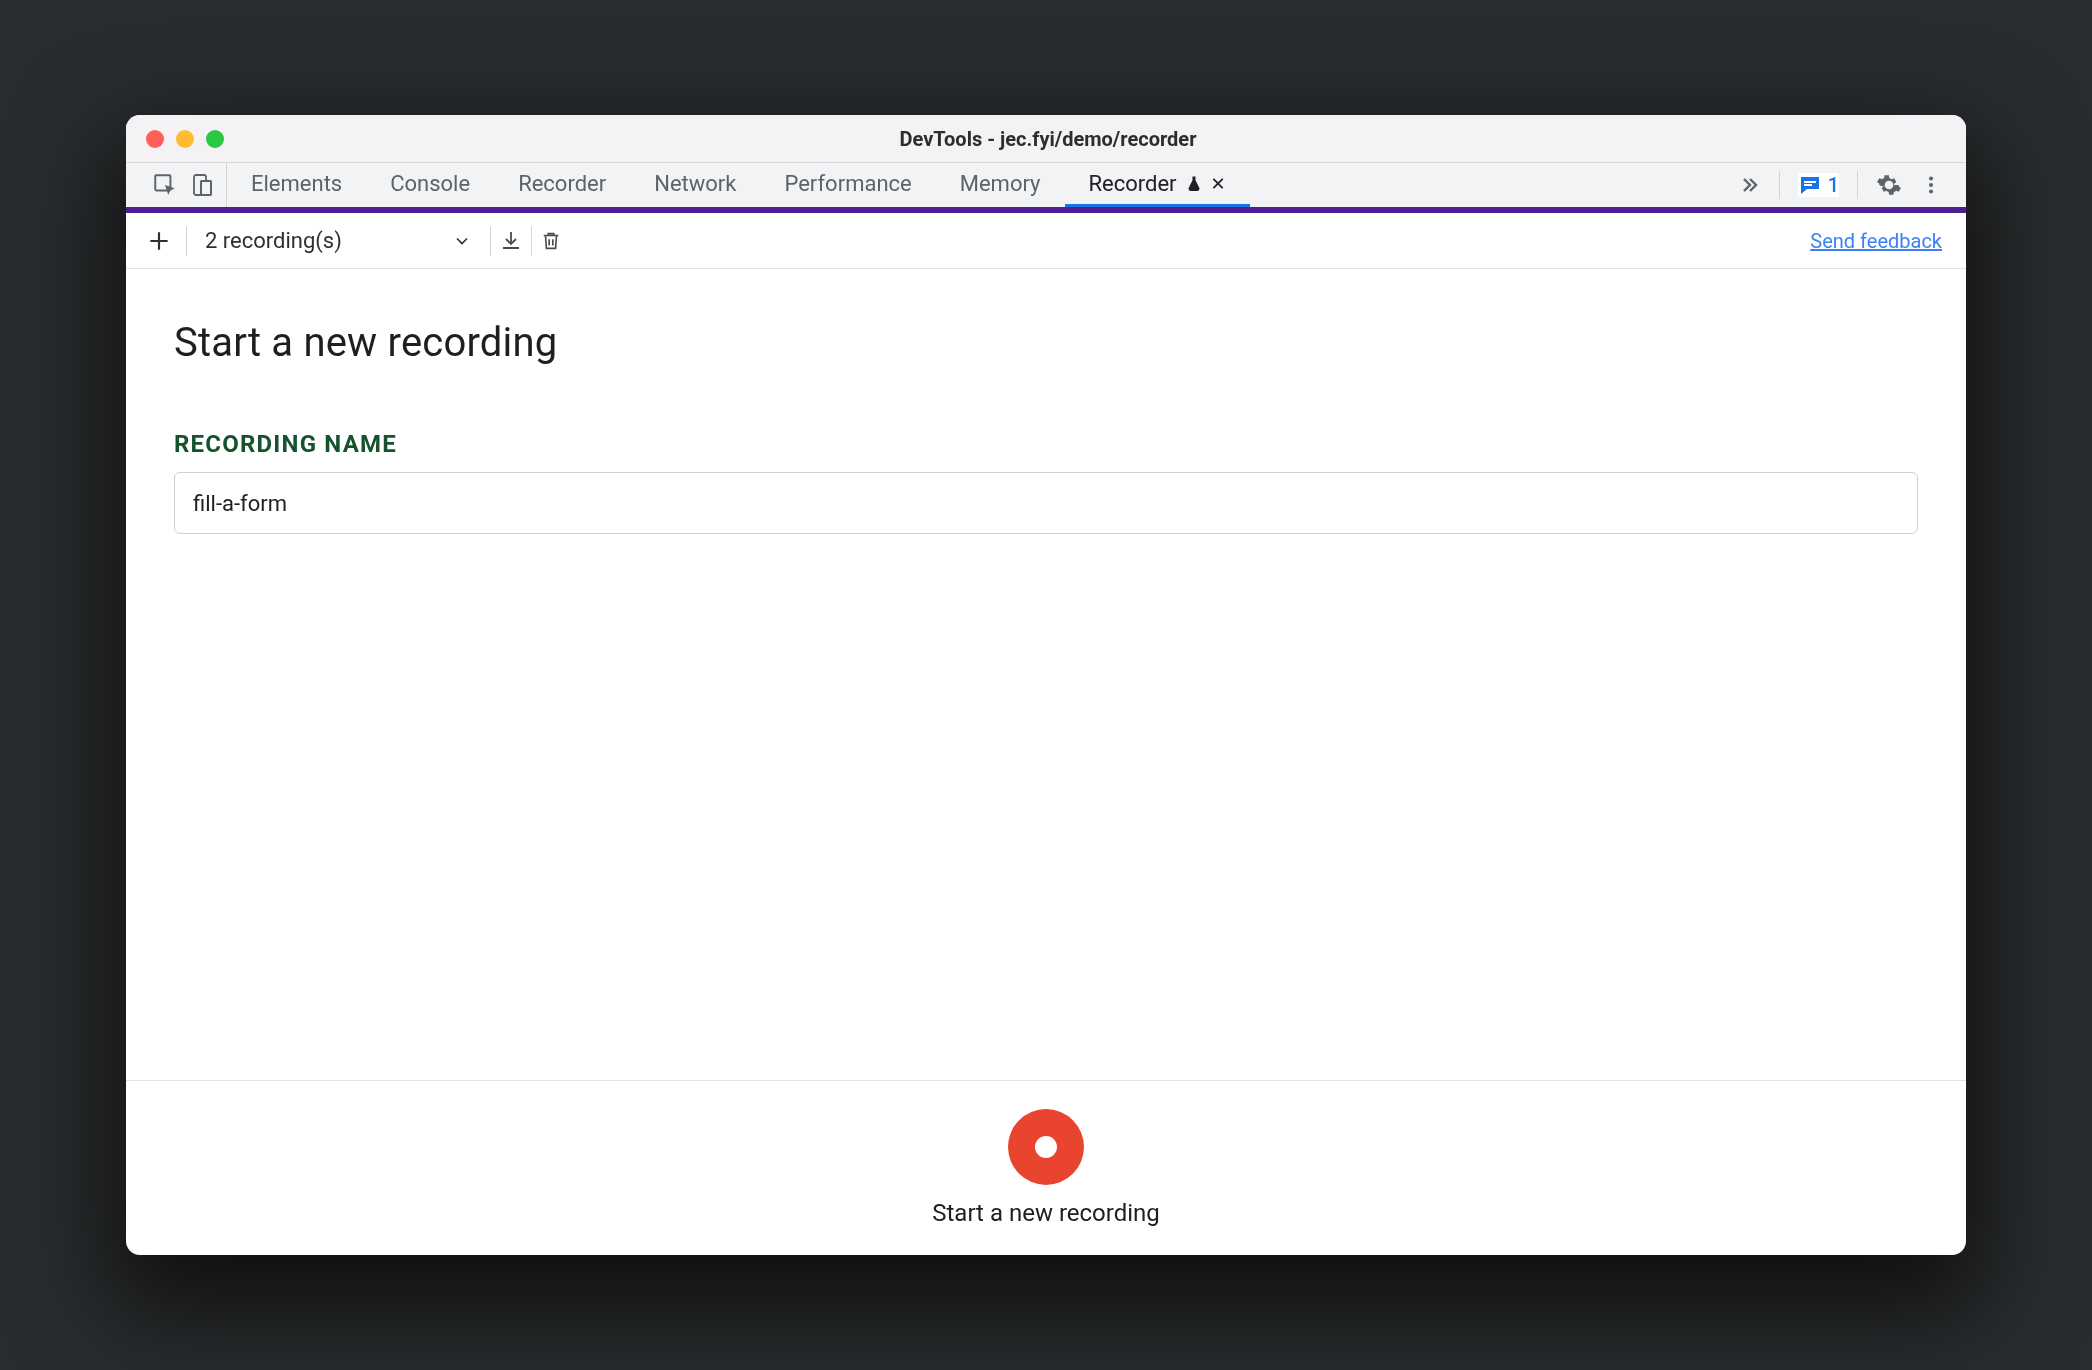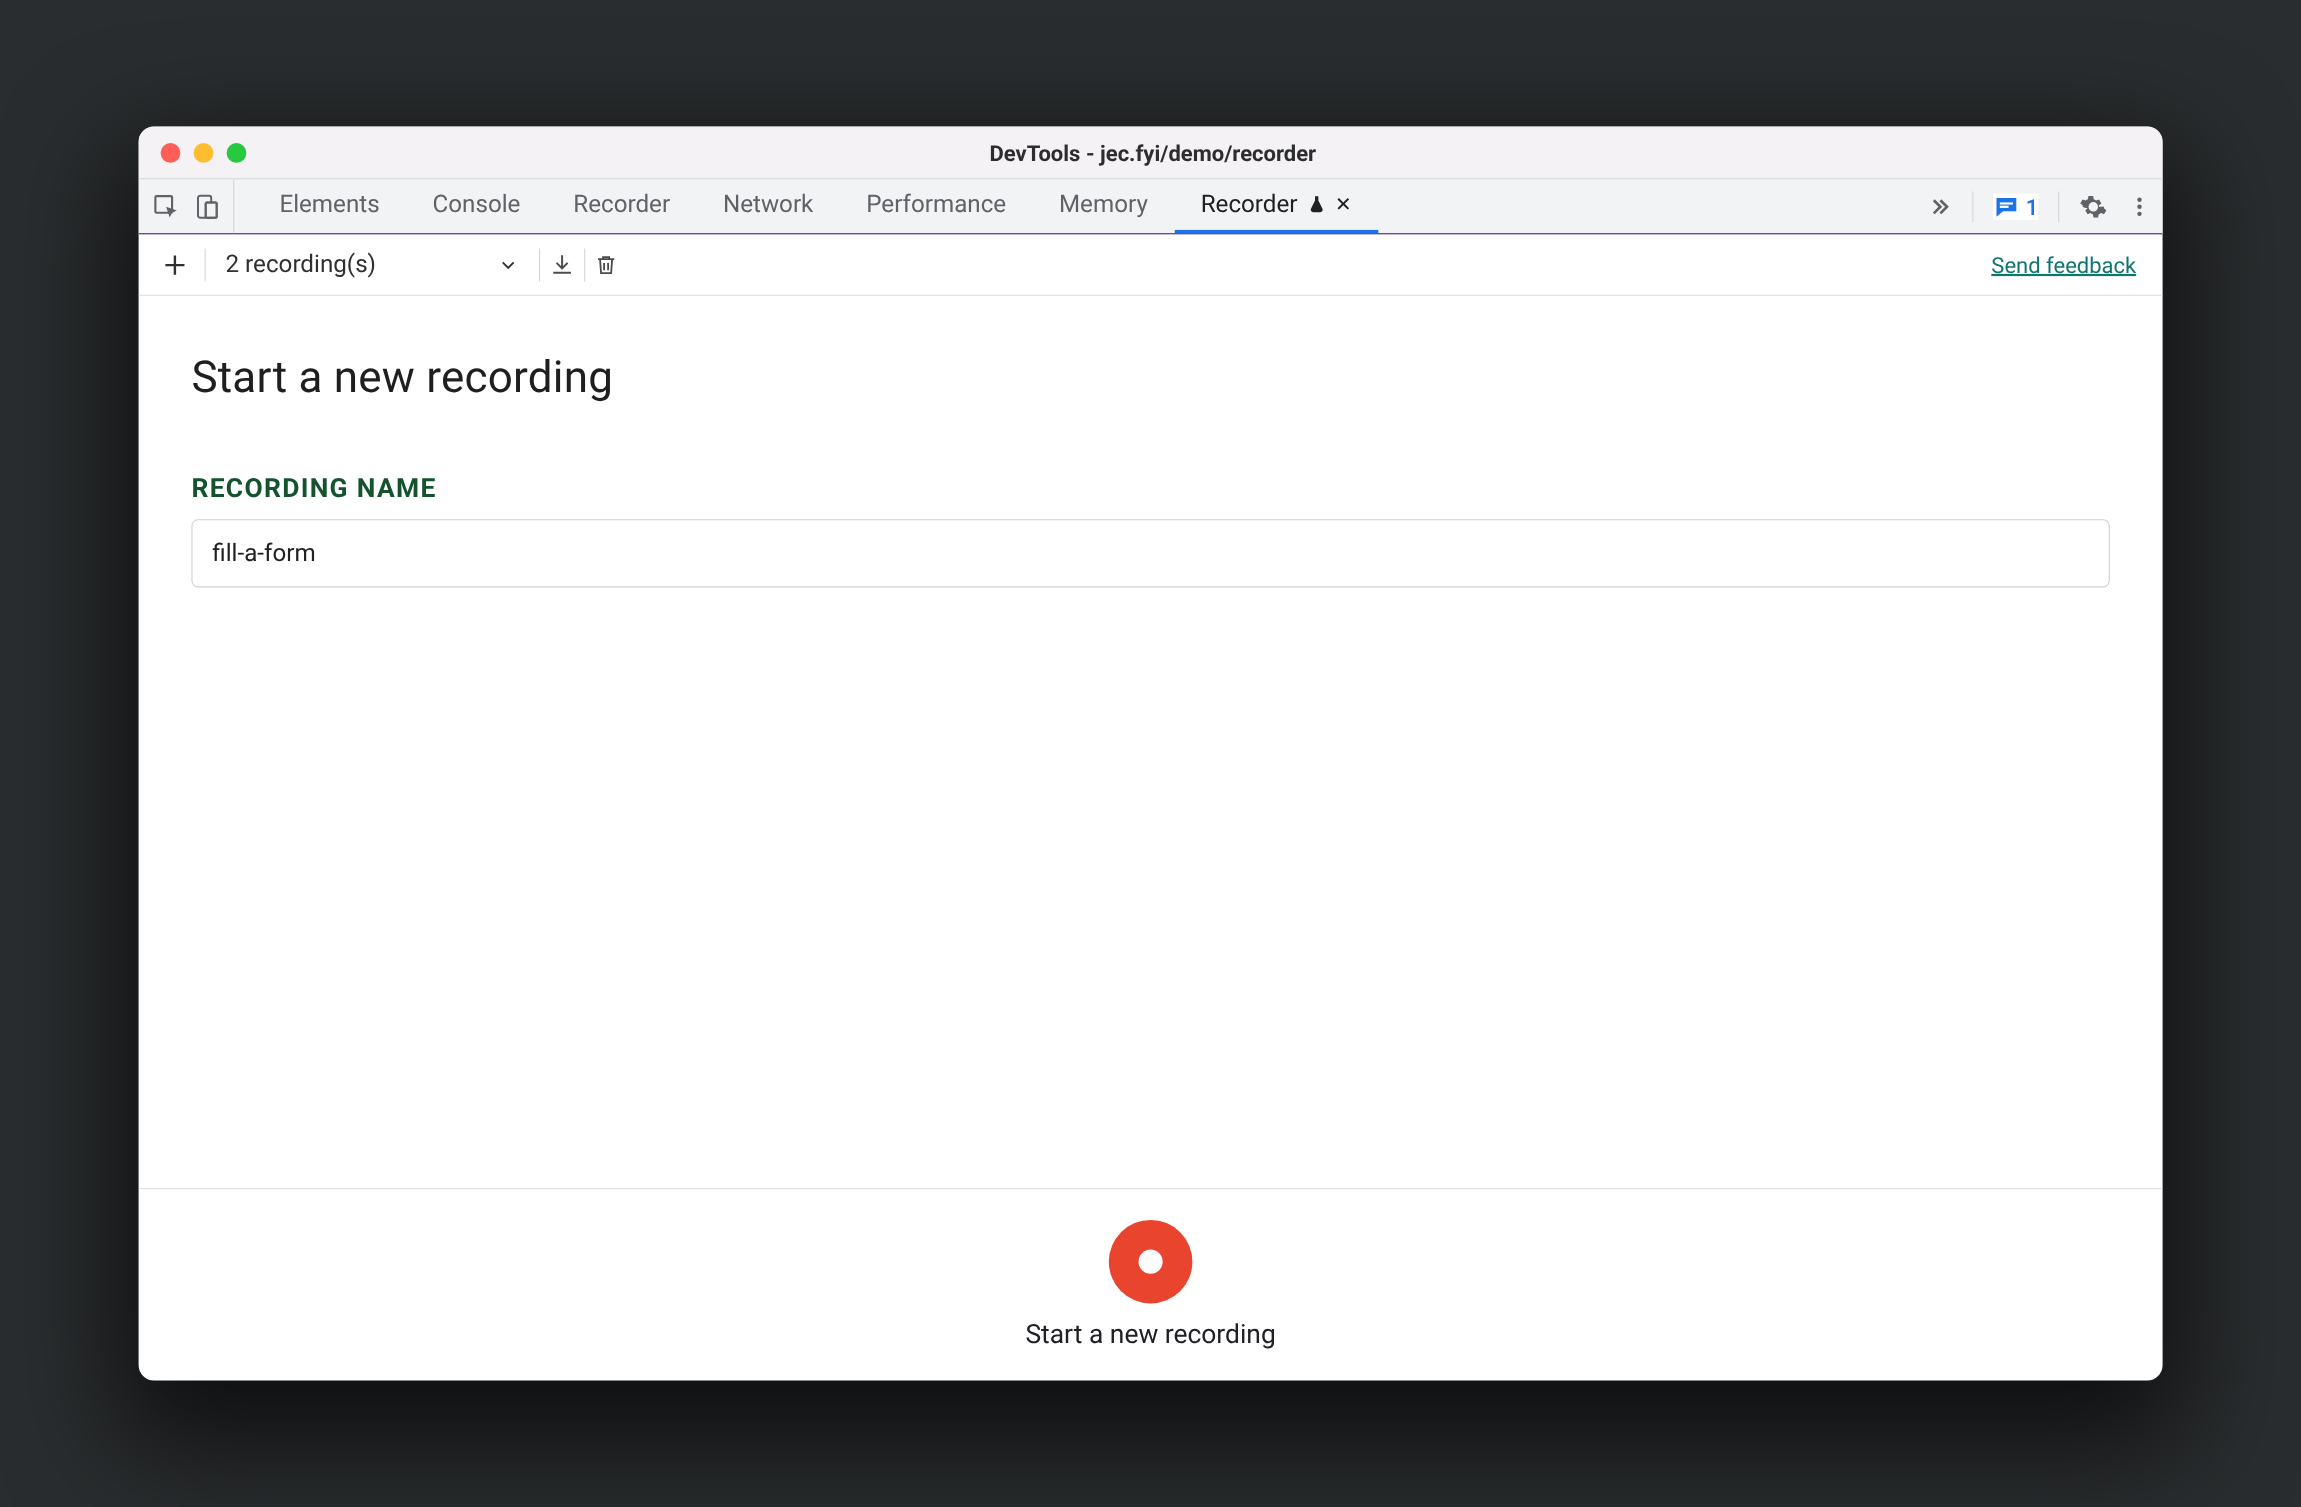--- a/index.html
+++ b/index.html
@@ -40,25 +40,24 @@
       left: 4px; right: 0;
       text-align: center;
       font-size: 20px;
       font-weight: 700;
       color: #2d2d2d;
       pointer-events: none;
     }
     .tabbar {
       height: 50px;
       background: #f1f3f4;
-      border-bottom: 1px solid #4c1d95;
+      border-bottom: 6px solid #4c1d95;
       display: flex;
       align-items: stretch;
-      padding: 0 0;
-      gap: 17px;
+      padding: 0 14px;
     }
     .tabbar .left-tools {
       display: flex;
       align-items: center;
       gap: 12px;
       padding: 0 12px;
       border-right: 1px solid #d4d4d4;
     }
     .icon { display: inline-flex; align-items: center; justify-content: center; }
     .tabs {
@@ -104,21 +103,21 @@
     }
     .toolbar .plus { font-size: 30px; color: #2d2d2d; padding: 0 6px; cursor: pointer; }
     .toolbar .sep { width: 1px; height: 30px; background: #d6d6d6; margin: 0 6px; }
     .recordings-dd {
       display: flex; align-items: center; gap: 110px;
       font-size: 22px; cursor: pointer; padding: 0 10px;
     }
     .tool-icon { cursor: pointer; color: #4b4b4b; }
     .spacer { flex: 1; }
     .feedback {
-      font-size: 20px; color: #0f766e;
+      font-size: 20px; color: #3b82f6;
       text-decoration: underline;
       margin-right: 10px;
       cursor: pointer;
     }
     .content {
       flex: 1;
       padding: 50px 48px 0 48px;
       overflow: auto;
     }
     .page-title {

